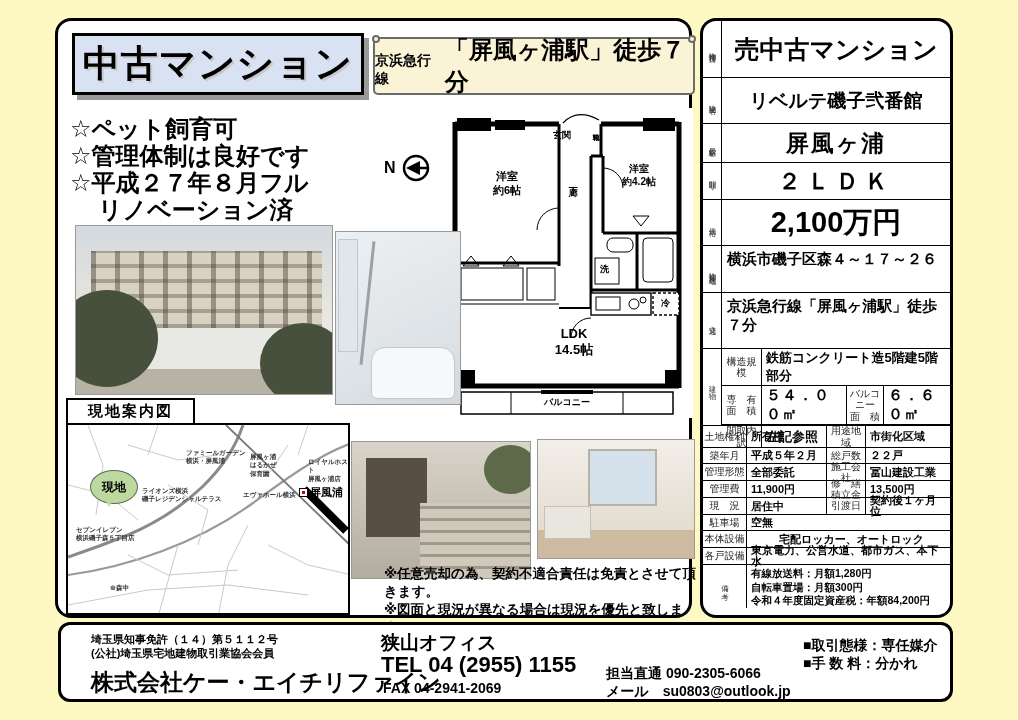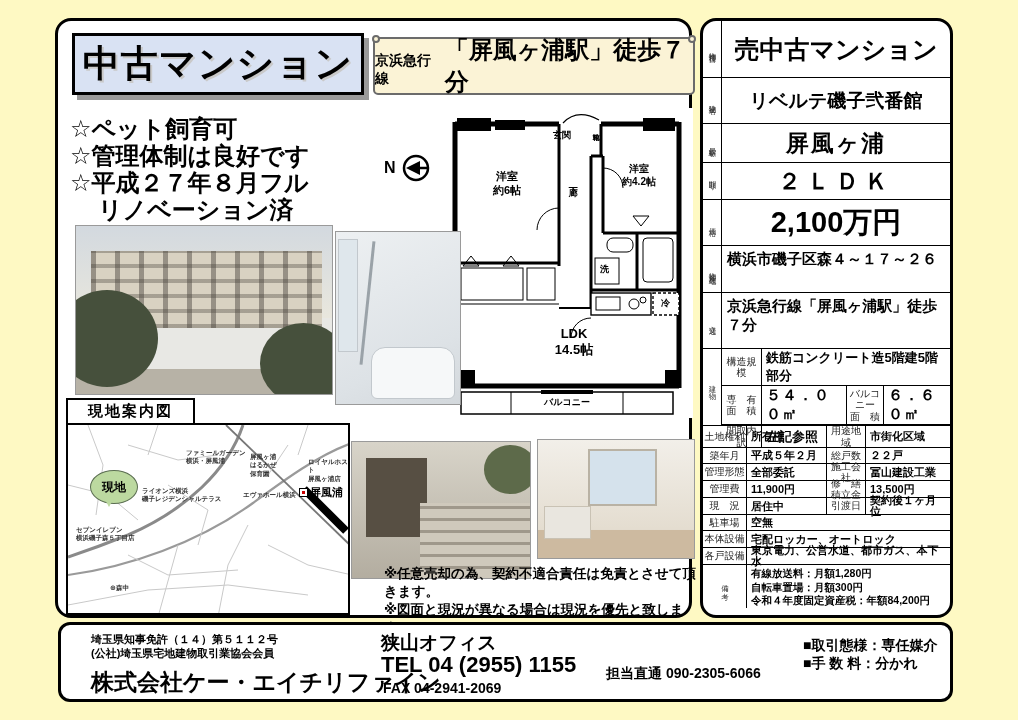--- a/index.html
+++ b/index.html
@@ -390,21 +390,21 @@
       <div class="rp-val-s grow">居住中</div>
       <div class="rp-hlabel w40 bl">引渡日</div>
       <div class="rp-val-s w84">契約後１ヶ月位</div>
     </div>
 
     <div class="rp-row" style="height:16px;">
       <div class="rp-hlabel w44">駐車場</div>
       <div class="rp-val-s grow">空無</div>
     </div>
 
-    <div class="rp-row" style="height:17px;">
+    <div class="rp-row" style="height:17px;gap:28px;">
       <div class="rp-hlabel w44">本体設備</div>
       <div class="rp-val-s grow">宅配ロッカー、オートロック</div>
     </div>
 
     <div class="rp-row" style="height:17px;">
       <div class="rp-hlabel w44">各戸設備</div>
       <div class="rp-val-s grow">東京電力、公営水道、都市ガス、本下水</div>
     </div>
 
     <div class="rp-row last" style="height:43px;">
@@ -418,17 +418,18 @@
   </div>
 
   <div class="footer-box">
     <div class="ft ft-license" style="left:30px; top:7px;">埼玉県知事免許（１４）第５１１２号</div>
     <div class="ft ft-license" style="left:30px; top:21px;">(公社)埼玉県宅地建物取引業協会会員</div>
     <div class="ft ft-company" style="left:30px; top:42px;">株式会社ケー・エイチリファイン</div>
     <div class="ft ft-office" style="left:320px; top:5px;">狭山オフィス</div>
     <div class="ft ft-tel" style="left:320px; top:27px;">TEL 04 (2955) 1155</div>
     <div class="ft ft-fax" style="left:322px; top:55px;">FAX 04-2941-2069</div>
     <div class="ft ft-contact" style="left:545px; top:40px;">担当直通 090-2305-6066</div>
+    <div class="ft ft-contact" style="left:545px; top:58px;">メール　su0803@outlook.jp</div>
     <div class="ft ft-deal" style="left:742px; top:12px;">■取引態様：専任媒介</div>
     <div class="ft ft-deal" style="left:742px; top:30px;">■手 数 料：分かれ</div>
   </div>
 
 </div>
 
 </body></html>

